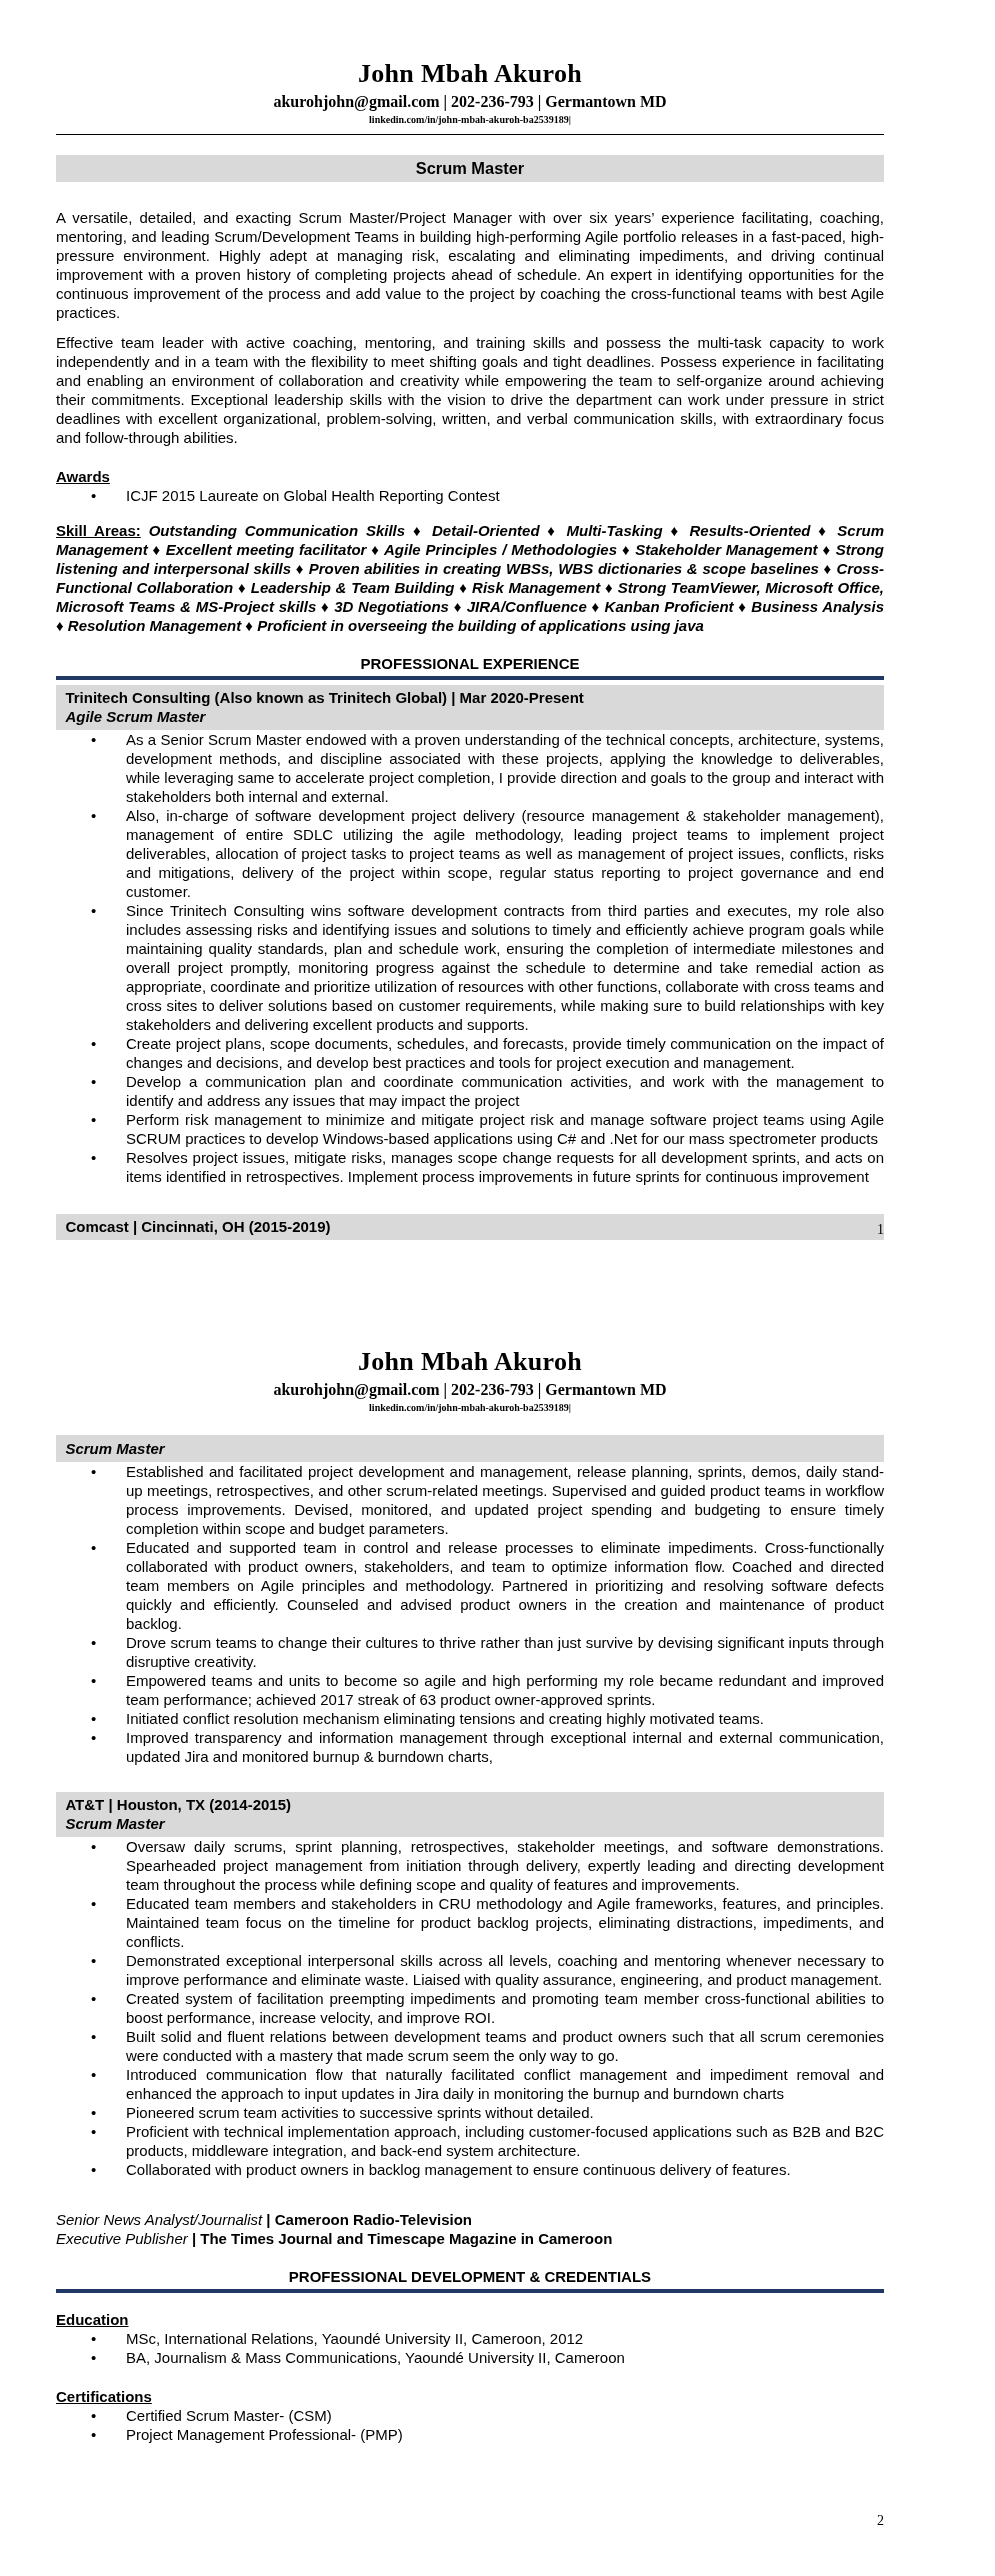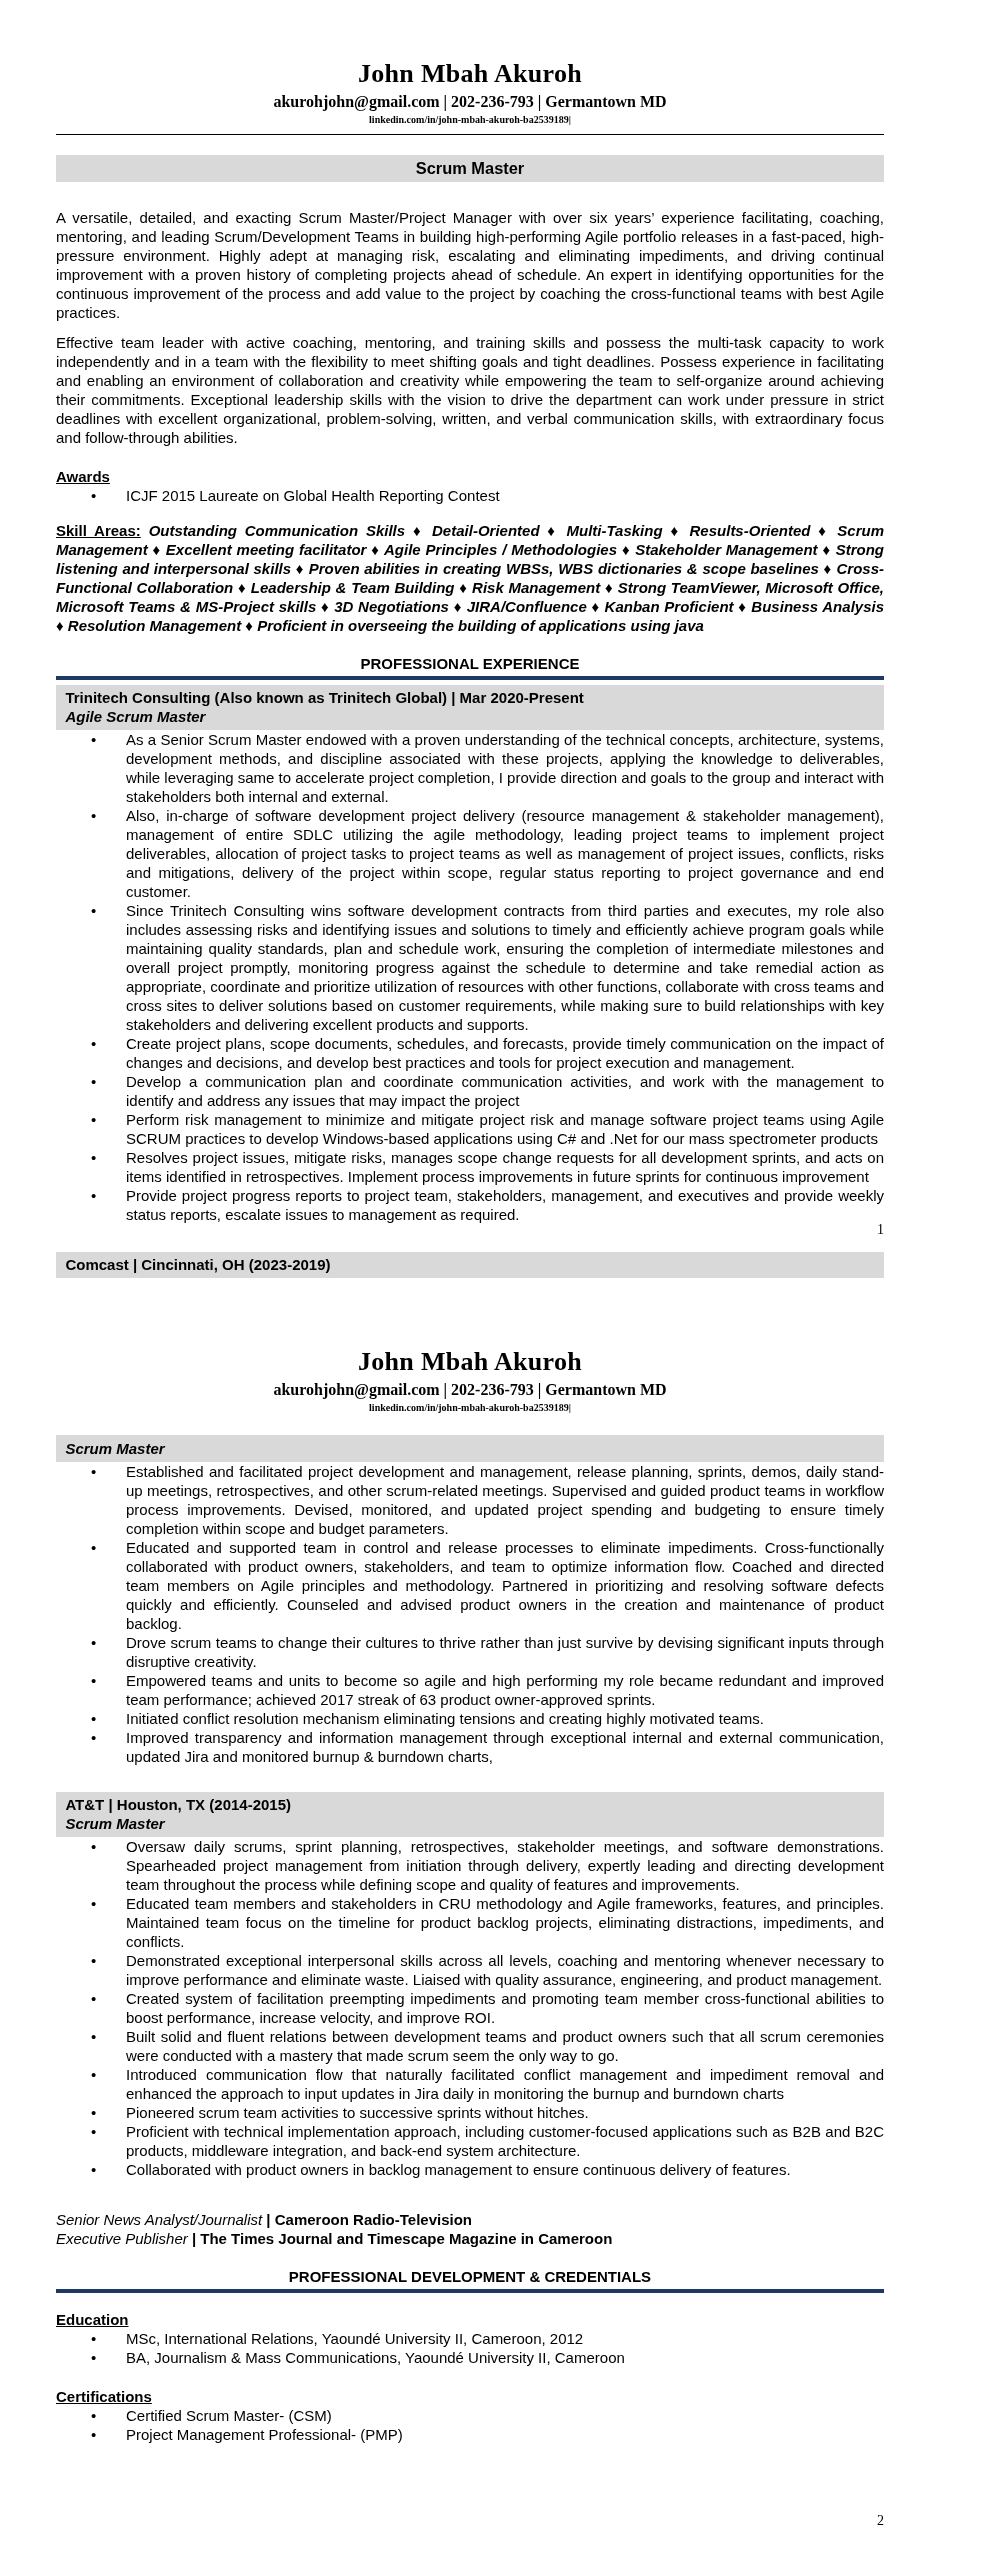--- a/index.html
+++ b/index.html
@@ -169,24 +169,23 @@
     </div>
 
     <ul class="bullets mt-38">
         <li>As a Senior Scrum Master endowed with a proven understanding of the technical concepts, architecture, systems, development methods, and discipline associated with these projects, applying the knowledge to deliverables, while leveraging same to accelerate project completion, I provide direction and goals to the group and interact with stakeholders both internal and external.</li>
         <li>Also, in-charge of software development project delivery (resource management &amp; stakeholder management), management of entire SDLC utilizing the agile methodology, leading project teams to implement project deliverables, allocation of project tasks to project teams as well as management of project issues, conflicts, risks and mitigations, delivery of the project within scope, regular status reporting to project governance and end customer.</li>
         <li>Since Trinitech Consulting wins software development contracts from third parties and executes, my role also includes assessing risks and identifying issues and solutions to timely and efficiently achieve program goals while maintaining quality standards, plan and schedule work, ensuring the completion of intermediate milestones and overall project promptly, monitoring progress against the schedule to determine and take remedial action as appropriate, coordinate and prioritize utilization of resources with other functions, collaborate with cross teams and cross sites to deliver solutions based on customer requirements, while making sure to build relationships with key stakeholders and delivering excellent products and supports.</li>
         <li>Create project plans, scope documents, schedules, and forecasts, provide timely communication on the impact of changes and decisions, and develop best practices and tools for project execution and management.</li>
         <li>Develop a communication plan and coordinate communication activities, and work with the management to identify and address any issues that may impact the project</li>
         <li>Perform risk management to minimize and mitigate project risk and manage software project teams using Agile SCRUM practices to develop Windows-based applications using C# and .Net for our mass spectrometer products</li>
         <li>Resolves project issues, mitigate risks, manages scope change requests for all development sprints, and acts on items identified in retrospectives. Implement process improvements in future sprints for continuous improvement</li>
-        <li>Provide project progress reports to project team, stakeholders, management, and executives and provide weekly status reports, escalate issues to management as required.</li>
-      </ul>
-
-    <div class="banner comcast-banner">Comcast | Cincinnati, OH (2023-2019)</div>
+      </ul>
+
+    <div class="banner comcast-banner">Comcast | Cincinnati, OH (2015-2019)</div>
 
     <div class="page-number pn-1">1</div>
   </section>
 
   <section class="page">
     <div class="name">John Mbah Akuroh</div>
     <div class="contact-line">akurohjohn@gmail.com | 202-236-793 | Germantown MD</div>
     <div class="linkedin-line">linkedin.com/in/john-mbah-akuroh-ba2539189|</div>
 
     <div class="banner banner-left">Scrum Master</div>
@@ -205,21 +204,21 @@
       <div class="role">Scrum Master</div>
     </div>
 
     <ul class="bullets mt-40">
         <li>Oversaw daily scrums, sprint planning, retrospectives, stakeholder meetings, and software demonstrations. Spearheaded project management from initiation through delivery, expertly leading and directing development team throughout the process while defining scope and quality of features and improvements.</li>
         <li>Educated team members and stakeholders in CRU methodology and Agile frameworks, features, and principles. Maintained team focus on the timeline for product backlog projects, eliminating distractions, impediments, and conflicts.</li>
         <li>Demonstrated exceptional interpersonal skills across all levels, coaching and mentoring whenever necessary to improve performance and eliminate waste. Liaised with quality assurance, engineering, and product management.</li>
         <li>Created system of facilitation preempting impediments and promoting team member cross-functional abilities to boost performance, increase velocity, and improve ROI.</li>
         <li>Built solid and fluent relations between development teams and product owners such that all scrum ceremonies were conducted with a mastery that made scrum seem the only way to go.</li>
         <li>Introduced communication flow that naturally facilitated conflict management and impediment removal and enhanced the approach to input updates in Jira daily in monitoring the burnup and burndown charts</li>
-        <li>Pioneered scrum team activities to successive sprints without hitches.</li>
+        <li>Pioneered scrum team activities to successive sprints without detailed.</li>
         <li>Proficient with technical implementation approach, including customer-focused applications such as B2B and B2C products, middleware integration, and back-end system architecture.</li>
         <li>Collaborated with product owners in backlog management to ensure continuous delivery of features.</li>
       </ul>
 
 
     <div class="roles-block">
       <div class="role-line"><span class="rl-role">Senior News Analyst/Journalist</span><span class="rl-org"> | </span><span class="rl-org">Cameroon Radio-Television</span></div>
       <div class="role-line"><span class="rl-role">Executive Publisher</span><span class="rl-org"> | </span><span class="rl-org">The Times Journal and Timescape Magazine in Cameroon</span></div>
     </div>
 

